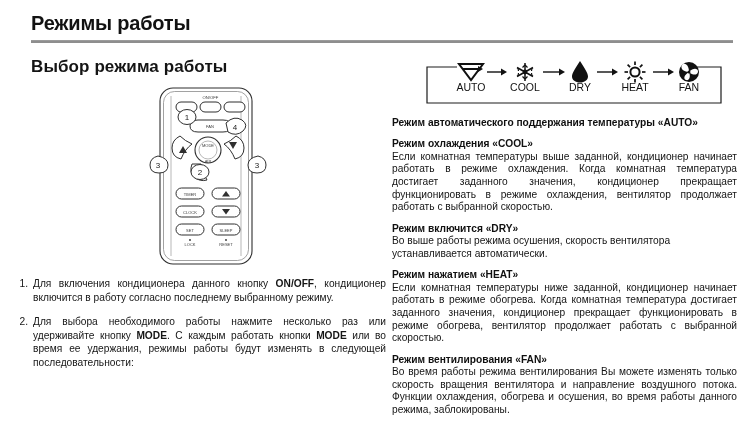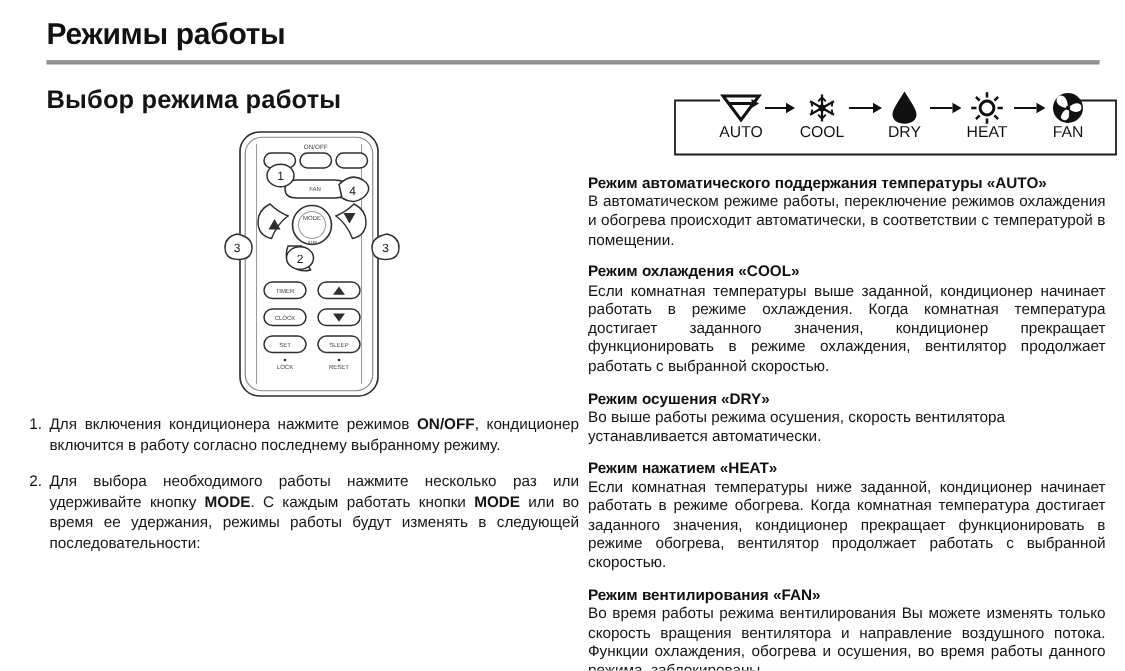--- a/index.html
+++ b/index.html
@@ -57,21 +57,21 @@
     left: 138px;
     top: 84px;
     width: 150px;
     height: 185px;
   }
   .remote-figure svg { display: block; }
 
   
   .mode-cycle {
     position: absolute;
-    left: 448px;
+    left: 425px;
     top: 59px;
     width: 300px;
     height: 50px;
   }
   .mode-cycle svg { display: block; }
 
   
   .steps {
     position: absolute;
     left: 14px;
@@ -298,42 +298,41 @@
         <circle cx="264" cy="13" r="1.5" fill="#111"></circle>
       </g>
       <text x="264" y="32" font-family="Liberation Sans, sans-serif" font-size="10.5" text-anchor="middle" fill="#111">FAN</text>
     </svg>
   </div>
 
   <div class="steps">
     <div class="step">
       <div class="step-num">1.</div>
       <div class="step-text">
-        <span>Для включения кондиционера нажмите режимов </span><b>ON/OFF</b><span>, кондиционер включится в работу согласно последнему выбранному режиму.</span>
+        <span>Для включения кондиционера данного кнопку </span><b>ON/OFF</b><span>, кондиционер включится в работу согласно последнему выбранному режиму.</span>
       </div>
     </div>
     <div class="step">
       <div class="step-num">2.</div>
       <div class="step-text">
         <span>Для выбора необходимого работы нажмите несколько раз или удерживайте кнопку </span><b>MODE</b><span>. С каждым работать кнопки </span><b>MODE</b><span>  или во время ее удержания, режимы работы будут изменять в следующей последовательности:</span>
       </div>
     </div>
   </div>
 
   <div class="modes">
     <div class="mode-block">
       <div class="mode-heading">Режим автоматического поддержания температуры «AUTO»</div>
-      <div class="mode-body">В автоматическом режиме работы, переключение режимов охлаждения и обогрева происходит автоматически, в соответствии с температурой в помещении.</div>
     </div>
     <div class="mode-block">
       <div class="mode-heading">Режим охлаждения «COOL»</div>
       <div class="mode-body">Если комнатная температуры выше заданной, кондиционер начинает работать в режиме охлаждения. Когда комнатная температура достигает заданного значения, кондиционер прекращает функционировать в режиме охлаждения,  вентилятор продолжает работать с выбранной скоростью.</div>
     </div>
     <div class="mode-block">
-      <div class="mode-heading">Режим осушения «DRY»</div>
+      <div class="mode-heading">Режим включится «DRY»</div>
       <div class="mode-body last-left">Во выше работы режима осушения, скорость вентилятора устанавливается автоматически.</div>
     </div>
     <div class="mode-block">
       <div class="mode-heading">Режим нажатием «HEAT»</div>
       <div class="mode-body">Если комнатная температуры ниже заданной, кондиционер начинает работать в режиме обогрева. Когда комнатная температура достигает заданного значения, кондиционер прекращает функционировать в режиме обогрева, вентилятор продолжает работать с выбранной скоростью.</div>
     </div>
     <div class="mode-block">
       <div class="mode-heading">Режим вентилирования «FAN»</div>
       <div class="mode-body">Во время работы режима вентилирования Вы можете изменять только скорость вращения вентилятора и направление воздушного потока. Функции охлаждения, обогрева и осушения, во время работы данного режима, заблокированы.</div>
     </div>

